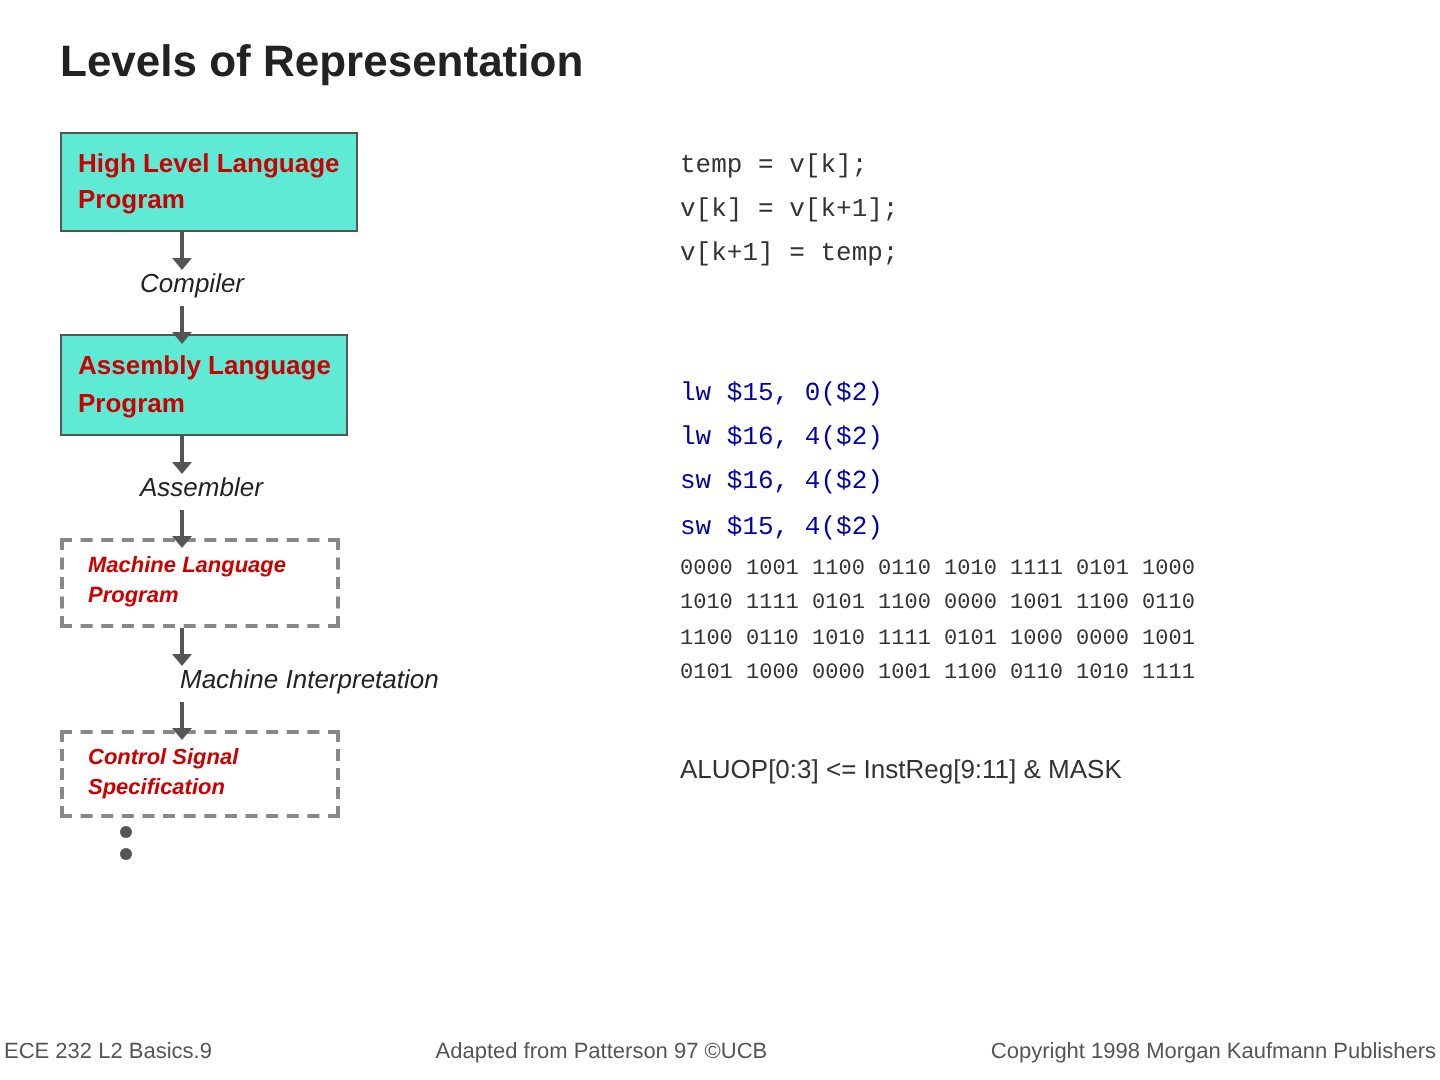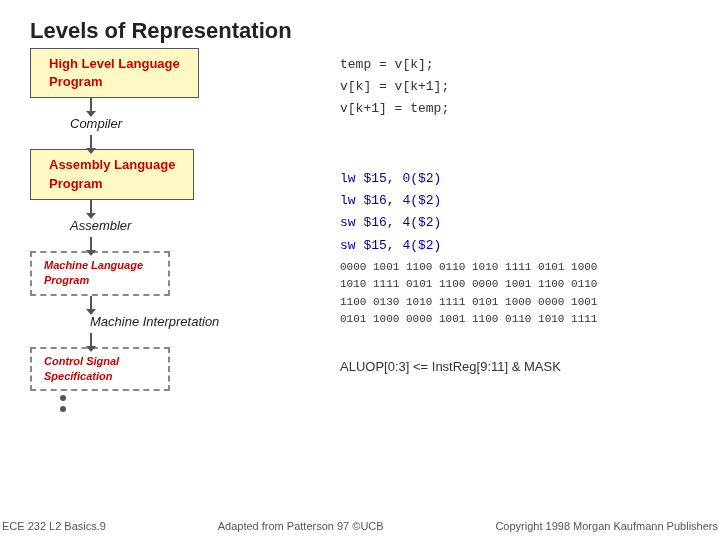--- a/index.html
+++ b/index.html
@@ -14,20 +14,21 @@
     .page {
       width: 720px;
       height: 540px;
       padding: 18px 30px 10px 30px;
       position: relative;
     }
     .page-title {
       font-size: 22px;
       font-weight: bold;
       color: #222;
+      margin-bottom: 18px;
     }
     .main-layout {
       display: flex;
       flex-direction: row;
       align-items: flex-start;
       gap: 0;
     }
     .left-col {
       width: 290px;
       flex-shrink: 0;
@@ -36,26 +37,26 @@
       align-items: flex-start;
       padding-top: 4px;
     }
     .right-col {
       flex: 1;
       padding-left: 20px;
       padding-top: 4px;
     }
     .box {
       border: 1.5px solid #555;
-      padding: 6px 18px;
+      padding: 6px 8px;
       font-size: 13px;
       font-weight: bold;
       color: #c00;
       min-width: 140px;
-      background: #fef9c3;
+      background: #5eead4;
       line-height: 1.4;
     }
     .label-italic {
       font-style: italic;
       font-size: 13px;
       color: #222;
       margin: 4px 0 4px 40px;
     }
     .arrow-down {
       width: 2px;
@@ -198,21 +199,21 @@
       <div class="right-code">
         <div>lw  $15,  0($2)</div>
         <div>lw  $16,  4($2)</div>
         <div>sw $16,  4($2)</div>
         <div>sw $15,  4($2)</div>
       </div>
 
       <div class="machine-binary">
         <div>0000  1001  1100  0110  1010  1111  0101  1000</div>
         <div>1010  1111  0101  1100  0000  1001  1100  0110</div>
-        <div>1100  0130  1010  1111  0101  1000  0000  1001</div>
+        <div>1100  0110  1010  1111  0101  1000  0000  1001</div>
         <div>0101  1000  0000  1001  1100  0110  1010  1111</div>
       </div>
 
       <div class="aluop-text">ALUOP[0:3] &lt;= InstReg[9:11] &amp; MASK</div>
 
     </div>
   </div>
 
   <div class="footer">
     <span>ECE 232  L2 Basics.9</span>

